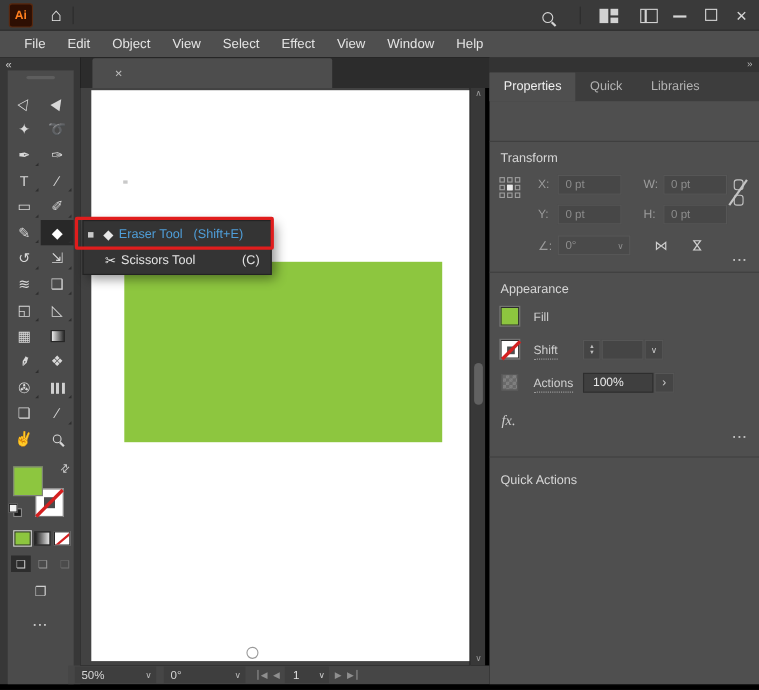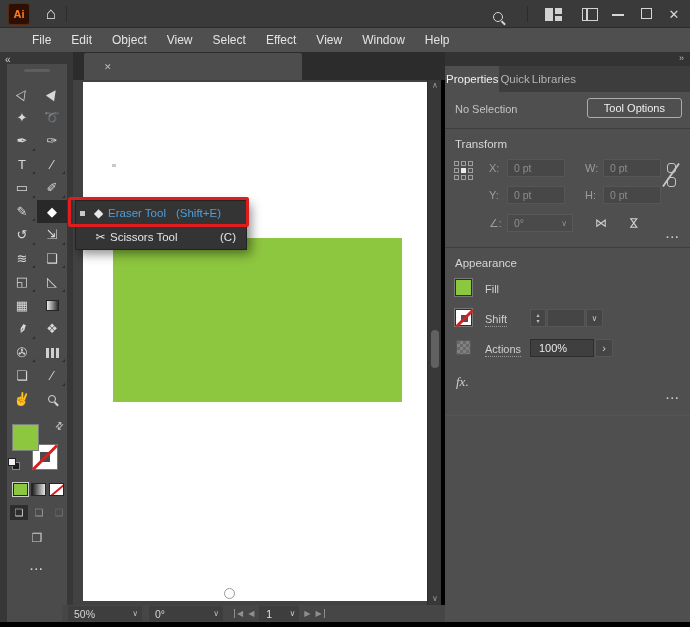--- a/index.html
+++ b/index.html
@@ -21,21 +21,21 @@
   .arrange .a1 { left:0; top:0; width:8px; height:13px; }
   .arrange .a2 { right:0; top:0; width:7px; height:6px; }
   .arrange .a3 { right:0; bottom:0; width:7px; height:5px; }
   .workspace { position:absolute; left:582px; top:8px; width:16px; height:13px; border:1.5px solid #d2d2d2; }
   .workspace i { position:absolute; left:3px; top:0; width:1.5px; height:100%; background:#d2d2d2; }
   .win-min { position:absolute; left:612px; top:14px; width:12px; height:2px; background:#d6d6d6; }
   .win-max { position:absolute; left:641px; top:8px; width:11px; height:11px; border:1.5px solid #d6d6d6; }
   .win-close { position:absolute; left:665px; top:5px; width:18px; height:18px; color:#d6d6d6; font-size:13px; display:flex; align-items:center; justify-content:center; }
 
   
-  #menubar { position:absolute; left:0; top:28px; width:690px; height:24px; background:#4f4f4f; display:flex; align-items:center; padding-left:22px; }
+  #menubar { position:absolute; left:0; top:28px; width:690px; height:24px; background:#4f4f4f; display:flex; align-items:center; padding-left:12px; }
   .menu-item { color:#e4e4e4; font-size:12px; padding:0 10px; line-height:24px; }
 
   
   #leftdock { position:absolute; left:0; top:52px; width:73px; height:570px; background:#373737; }
   #collapse-left { position:absolute; left:5px; top:2px; color:#cfcfcf; font-size:10px; }
   #toolpanel { position:absolute; left:7px; top:12px; width:60px; height:558px; background:#4b4b4b; }
   #tool-handle { position:absolute; left:17px; top:5px; width:26px; height:3px; background:#5e5e5e; border-radius:2px; }
   #tool-grid { position:absolute; left:0; top:18px; width:60px; display:grid; grid-template-columns:30px 30px; }
   .tool { position:relative; height:23.5px; display:flex; align-items:center; justify-content:center; color:#d8d8d8; font-size:13px; }
   .tool.selected { background:#282828; color:#ffffff; }
@@ -92,21 +92,21 @@
   .fly-row .sc-inline { margin-left:10px; }
   .fly-row .sc-right { margin-left:auto; padding-right:10px; }
   .knife-shape { display:inline-block; width:0; height:0; border-left:10px solid #d8d8d8; border-top:10px solid transparent; transform:rotate(18deg) scale(.9); }
   #annotation { position:absolute; left:68px; top:197px; width:181px; height:30px; border:3px solid #e01d1d; border-radius:2px; z-index:50; pointer-events:none; }
 
   
   #rightpanel { position:absolute; left:445px; top:52px; width:245px; height:570px; background:#4f4f4f; }
   #rp-header { position:absolute; left:0; top:0; width:100%; height:14px; background:#333333; }
   #rp-collapse { position:absolute; right:6px; top:1px; color:#b8b8b8; font-size:9px; }
   #panel-tabs { position:absolute; left:0; top:14px; width:100%; height:26px; background:#3d3d3d; display:flex; }
-  .ptab { padding:0 1px; line-height:26px; font-size:11.5px; color:#b3b3b3; }
+  .ptab { padding:0 13px; line-height:26px; font-size:11.5px; color:#b3b3b3; }
   .ptab.active { background:#4f4f4f; color:#f0f0f0; }
   #rp-content { position:absolute; left:0; top:40px; width:100%; height:530px; }
   .rp-sep { border-top:1px solid #3e3e3e; box-shadow:0 1px 0 rgba(255,255,255,.04); }
   .rp-title { position:absolute; left:10px; color:#d6d6d6; font-size:11.5px; }
   .rp-dots { position:absolute; right:10px; color:#c9c9c9; font-size:11px; font-weight:bold; letter-spacing:1px; }
 
   #sec-nosel { position:absolute; left:0; top:0; width:100%; height:36px; }
   #no-selection { position:absolute; left:10px; top:11px; color:#c3c3c3; font-size:11px; }
   #tool-options { position:absolute; right:8px; top:6px; padding:3px 16px; border:1px solid #acacac; border-radius:3px; color:#efefef; font-size:11px; background:transparent; }
 
@@ -365,24 +365,20 @@
       <span id="rp-collapse">»</span>
     </div>
     <div id="panel-tabs">
         <span class="ptab active">Properties</span>
         <span class="ptab">Quick</span>
         <span class="ptab">Libraries</span>
       </div>
 
     <div id="rp-content">
 
-      <div id="sec-nosel">
-        <span id="no-selection">No Selection</span>
-        <button id="tool-options">Tool Options</button>
-      </div>
 
       <div id="sec-transform" class="rp-sep">
         <span class="rp-title" style="top:9px">Transform</span>
         <span id="refgrid">
           <i></i>
             <i></i>
             <i></i>
             <i></i>
             <i class="c"></i>
             <i></i>
@@ -431,20 +427,23 @@
         <span class="checker" style="top:92px"></span>
         <span class="ap-label ap-link" style="top:95px">Actions</span>
         <div id="opacity-field" style="top:91px">
           <span>100%</span>
         </div>
         <span id="opacity-arrow" style="top:91px">›</span>
         <span id="fx-label">fx.</span>
         <span class="rp-dots" style="top:144px">···</span>
       </div>
 
+      <div id="sec-quick" class="rp-sep">
+        <span class="rp-title" style="top:15px">Quick Actions</span>
+      </div>
     </div>
   </div>
 
   <div id="statusbar">
     <div class="sb-field">
       <span class="v">50%</span>
       <span class="chv">∨</span>
     </div>
     <div class="sb-field">
       <span class="v">0°</span>

